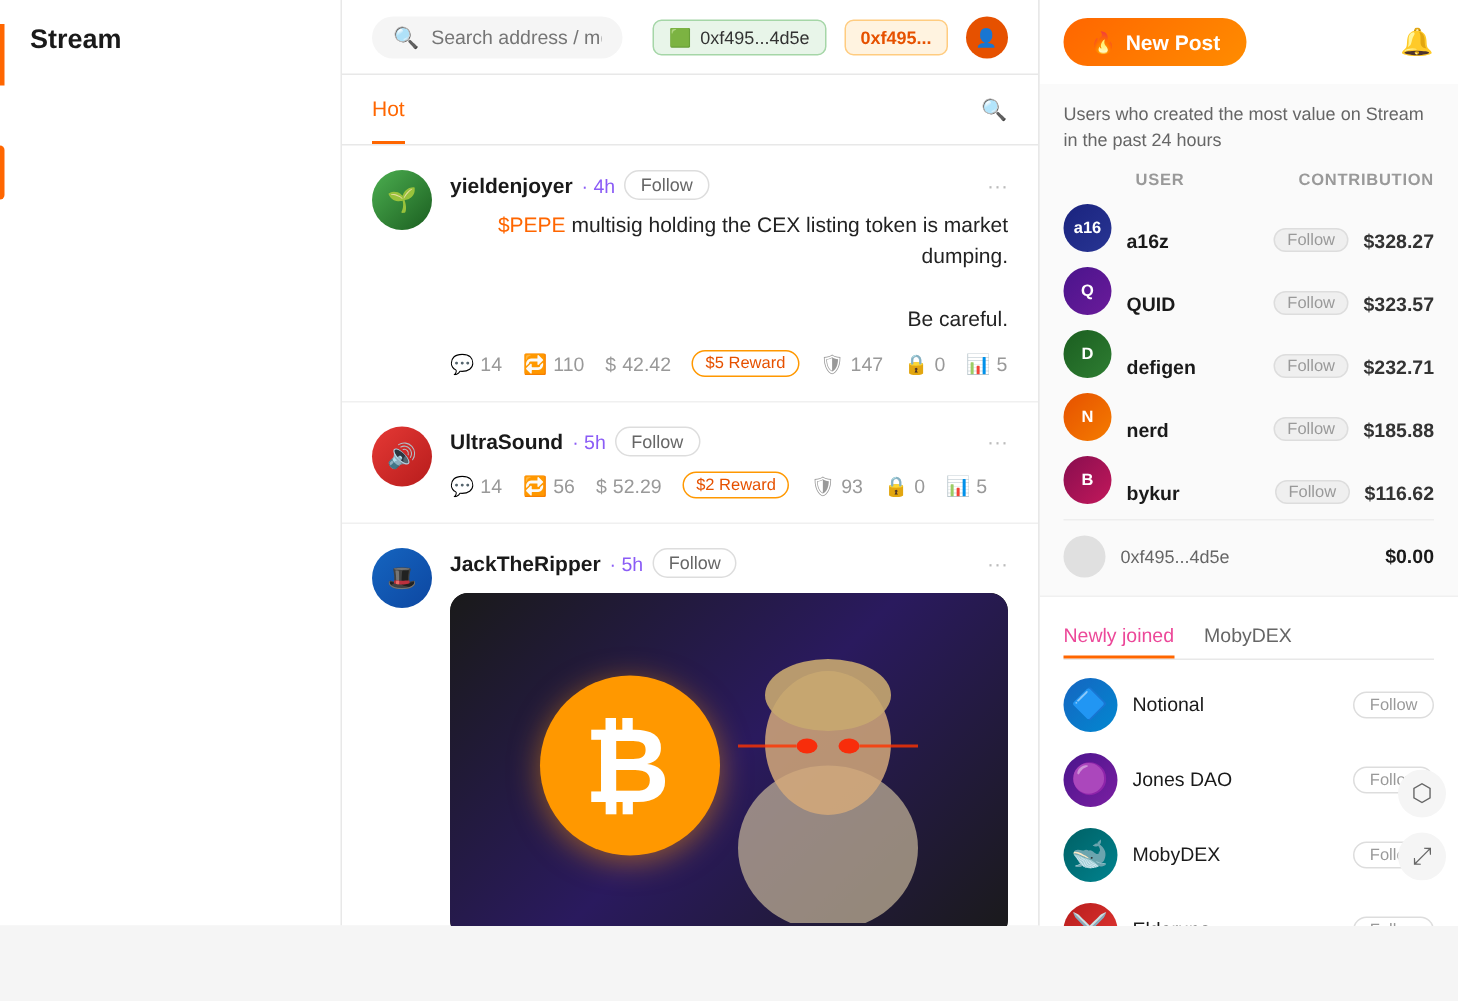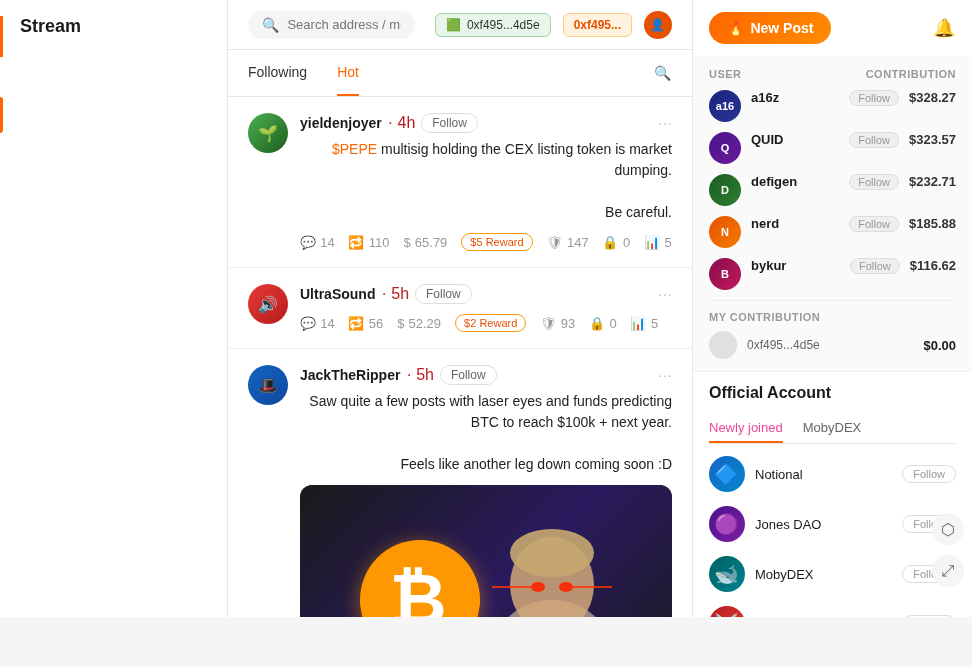--- a/index.html
+++ b/index.html
@@ -34,42 +34,42 @@
     
     .feed { flex: 1; overflow-y: auto; padding: 0; }
     .post { padding: 16px 20px; border-bottom: 1px solid #f0f0f0; display: flex; gap: 12px; }
     .post-avatar { width: 40px; height: 40px; border-radius: 50%; flex-shrink: 0; overflow: hidden; display: flex; align-items: center; justify-content: center; font-size: 16px; }
     .avatar-yielden { background: linear-gradient(135deg, #4caf50, #1b5e20); }
     .avatar-ultra { background: linear-gradient(135deg, #e53935, #b71c1c); }
     .avatar-jack { background: linear-gradient(135deg, #1565c0, #0d47a1); }
     .post-body { flex: 1; min-width: 0; }
     .post-header { display: flex; align-items: center; gap: 6px; margin-bottom: 6px; }
     .post-username { font-weight: 600; font-size: 14px; color: #1a1a1a; }
-    .post-time { color: #b91c1c; font-size: 16px; text-align: center; }
+    .post-time { color: #8b5cf6; font-size: 13px; text-align: center; }
     .post-follow-btn { font-size: 12px; color: #666; border: 1px solid #ddd; border-radius: 12px; padding: 2px 10px; cursor: pointer; background: #fff; }
     .post-menu { margin-left: auto; color: #bbb; cursor: pointer; }
     .post-content { font-size: 14px; line-height: 1.5; color: #222; margin-bottom: 4px; text-align: right; }
     .post-content .mention { color: #ff6600; }
     .post-actions { display: flex; align-items: center; gap: 14px; margin-top: 10px; color: #999; font-size: 13px; }
     .post-action { display: flex; align-items: center; gap: 4px; cursor: pointer; }
     .reward-badge { background: #fff; border: 1px solid #ff9800; color: #e65100; border-radius: 10px; padding: 2px 8px; font-size: 11px; }
     .post-image { width: 100%; border-radius: 12px; overflow: hidden; margin-top: 10px; max-height: 240px; background: #1a1a1a; display: flex; align-items: center; justify-content: center; }
     .bitcoin-image { width: 100%; height: 230px; background: linear-gradient(135deg, #1a1a1a 0%, #2a1a5e 50%, #1a1a1a 100%); border-radius: 12px; display: flex; align-items: center; justify-content: center; position: relative; overflow: hidden; }
     .bitcoin-coin { width: 120px; height: 120px; background: #ff9800; border-radius: 50%; display: flex; align-items: center; justify-content: center; position: absolute; left: 60px; top: 50%; transform: translateY(-50%); box-shadow: 0 4px 20px rgba(255,152,0,0.5); }
     .bitcoin-symbol { color: #fff; font-size: 70px; font-weight: 900; line-height: 1; margin-left: -4px; }
 
     
     .right-sidebar { width: 280px; background: #fff; border-left: 1px solid #e8e8e8; overflow-y: auto; flex-shrink: 0; padding: 0; }
     .right-sidebar-top { padding: 12px 16px; display: flex; align-items: center; justify-content: space-between; }
     .new-post-btn { background: linear-gradient(135deg, #ff6600, #ff8c00); color: #fff; border: none; border-radius: 20px; padding: 8px 18px; font-size: 14px; font-weight: 600; cursor: pointer; display: flex; align-items: center; gap: 6px; }
     .bell-icon { color: #999; cursor: pointer; font-size: 18px; }
     .contribution-section { padding: 12px 16px; background: #fafafa; border-bottom: 1px solid #f0f0f0; }
     .contribution-desc { font-size: 12px; color: #666; margin-bottom: 12px; line-height: 1.4; }
-    .contribution-header { display: flex; justify-content: space-between; font-size: 11px; font-weight: 600; color: #999; text-transform: uppercase; letter-spacing: 0.5px; margin-bottom: 10px; }
-    .contribution-row { display: flex; align-items: flex-start; gap: 10px; margin-bottom: 10px; }
+    .contribution-header { display: flex; justify-content: space-between; font-size: 11px; font-weight: 600; color: #999; text-transform: uppercase; letter-spacing: 0.5px; margin-bottom: 10px; margin-left: 48px; }
+    .contribution-row { display: flex; align-items: flex-end; gap: 10px; margin-bottom: 10px; }
     .contrib-avatar { width: 32px; height: 32px; border-radius: 50%; flex-shrink: 0; }
     .contrib-name { font-weight: 600; font-size: 13px; flex: 1; }
     .contrib-follow { font-size: 11px; color: #999; border: 1px solid #ddd; border-radius: 10px; padding: 1px 8px; cursor: pointer; margin-left: 4px; }
     .contrib-amount { font-size: 13px; font-weight: 600; color: #333; }
     .my-contrib { border-top: 1px solid #eee; padding-top: 10px; margin-top: 6px; }
     .my-contrib-label { font-size: 11px; font-weight: 700; color: #999; text-transform: uppercase; margin-bottom: 8px; letter-spacing: 0.5px; }
     .my-contrib-row { display: flex; align-items: center; gap: 10px; }
     .my-contrib-avatar { width: 28px; height: 28px; border-radius: 50%; background: #e0e0e0; }
     .my-contrib-address { font-size: 12px; color: #666; flex: 1; }
     .my-contrib-amount { font-size: 13px; font-weight: 600; }
@@ -132,21 +132,20 @@
           <span>0xf495...4d5e</span>
         </div>
         <div class="wallet-badge wallet-badge-orange">
           <span>0xf495...</span>
         </div>
         <div class="avatar-small av-orange">👤</div>
       </div>
     </div>
 
     <div class="tabs">
-      <div class="tab following">Following</div>
       <div class="tab active">Hot</div>
       <div class="tabs-search">🔍</div>
     </div>
 
     <div class="feed">
 
       <div class="post">
         <div class="post-avatar avatar-yielden">🌱</div>
         <div class="post-body">
           <div class="post-header">
@@ -154,21 +153,21 @@
             <span class="post-time">· <span>4h</span></span>
             <button class="post-follow-btn">Follow</button>
             <span class="post-menu">···</span>
           </div>
           <div class="post-content">
             <span class="mention">$PEPE</span> multisig holding the CEX listing token is market dumping.<br><br>Be careful.
           </div>
           <div class="post-actions">
             <span class="post-action">💬 <span>14</span></span>
             <span class="post-action">🔁 <span>110</span></span>
-            <span class="post-action">$ <span>65.79</span></span>
+            <span class="post-action">$ <span>42.42</span></span>
             <span class="reward-badge">$5 Reward</span>
             <span class="post-action">🛡 <span>147</span></span>
             <span class="post-action">🔒 <span>0</span></span>
             <span class="post-action">📊 <span>5</span></span>
           </div>
         </div>
       </div>
 
       <div class="post">
         <div class="post-avatar avatar-ultra">🔊</div>
@@ -193,24 +192,20 @@
 
       <div class="post">
         <div class="post-avatar avatar-jack">🎩</div>
         <div class="post-body">
           <div class="post-header">
             <span class="post-username">JackTheRipper</span>
             <span class="post-time">· <span>5h</span></span>
             <button class="post-follow-btn">Follow</button>
             <span class="post-menu">···</span>
           </div>
-          <div class="post-content">
-            Saw quite a few posts with laser eyes and funds predicting BTC to reach $100k + next year.<br><br>
-            Feels like another leg down coming soon :D
-          </div>
           <div class="post-image">
             <div class="bitcoin-image">
 
               <div class="bitcoin-coin">
                 <span class="bitcoin-symbol">₿</span>
               </div>
 
               <svg style="position:absolute; right:30px; top:10px; width:180px; height:210px;" viewBox="0 0 180 210">
                 <defs>
                   <radialGradient id="bg" cx="50%" cy="50%" r="50%">
@@ -241,20 +236,21 @@
   <div class="right-sidebar">
     <div class="right-sidebar-top">
       <button class="new-post-btn">
         <span>🔥</span>
         <span>New Post</span>
       </button>
       <span class="bell-icon">🔔</span>
     </div>
 
     <div class="contribution-section">
+      <div class="contribution-desc">Users who created the most value on Stream in the past 24 hours</div>
       <div class="contribution-header">
         <span>USER</span>
         <span>CONTRIBUTION</span>
       </div>
 
       <div class="contribution-row">
         <div class="contrib-avatar ca-a16z" style="width:32px;height:32px;border-radius:50%;display:flex;align-items:center;justify-content:center;color:#fff;font-size:11px;font-weight:700;">a16</div>
         <span class="contrib-name">a16z</span>
         <button class="contrib-follow">Follow</button>
         <span class="contrib-amount">$328.27</span>
@@ -278,31 +274,29 @@
         <span class="contrib-amount">$185.88</span>
       </div>
       <div class="contribution-row">
         <div class="contrib-avatar ca-bykur" style="width:32px;height:32px;border-radius:50%;display:flex;align-items:center;justify-content:center;color:#fff;font-size:11px;font-weight:700;">B</div>
         <span class="contrib-name">bykur</span>
         <button class="contrib-follow">Follow</button>
         <span class="contrib-amount">$116.62</span>
       </div>
 
       <div class="my-contrib">
-        <div class="my-contrib-label">MY CONTRIBUTION</div>
         <div class="my-contrib-row">
           <div class="my-contrib-avatar"></div>
           <span class="my-contrib-address">0xf495...4d5e</span>
           <span class="my-contrib-amount">$0.00</span>
         </div>
       </div>
     </div>
 
     <div class="official-section">
-      <div class="official-title">Official Account</div>
       <div class="official-tabs">
         <div class="official-tab active">Newly joined</div>
         <div class="official-tab">MobyDEX</div>
       </div>
 
       <div class="official-row">
         <div class="official-avatar oa-notional" style="font-size:20px;">🔷</div>
         <span class="official-name">Notional</span>
         <button class="official-follow">Follow</button>
       </div>

